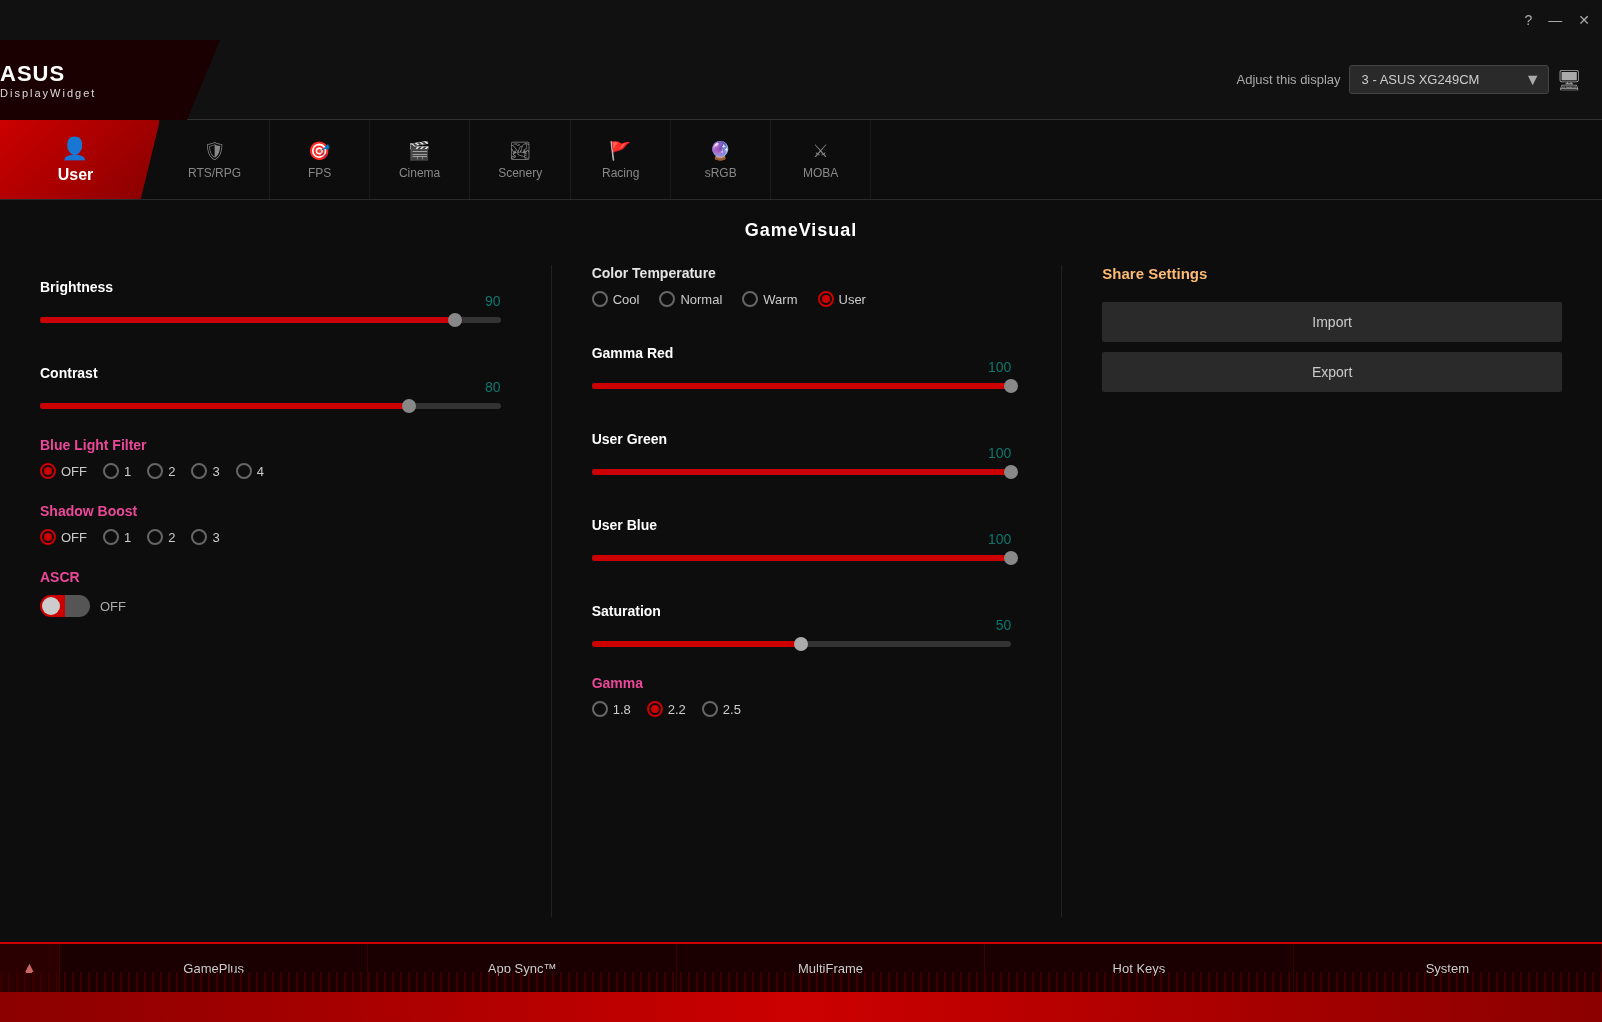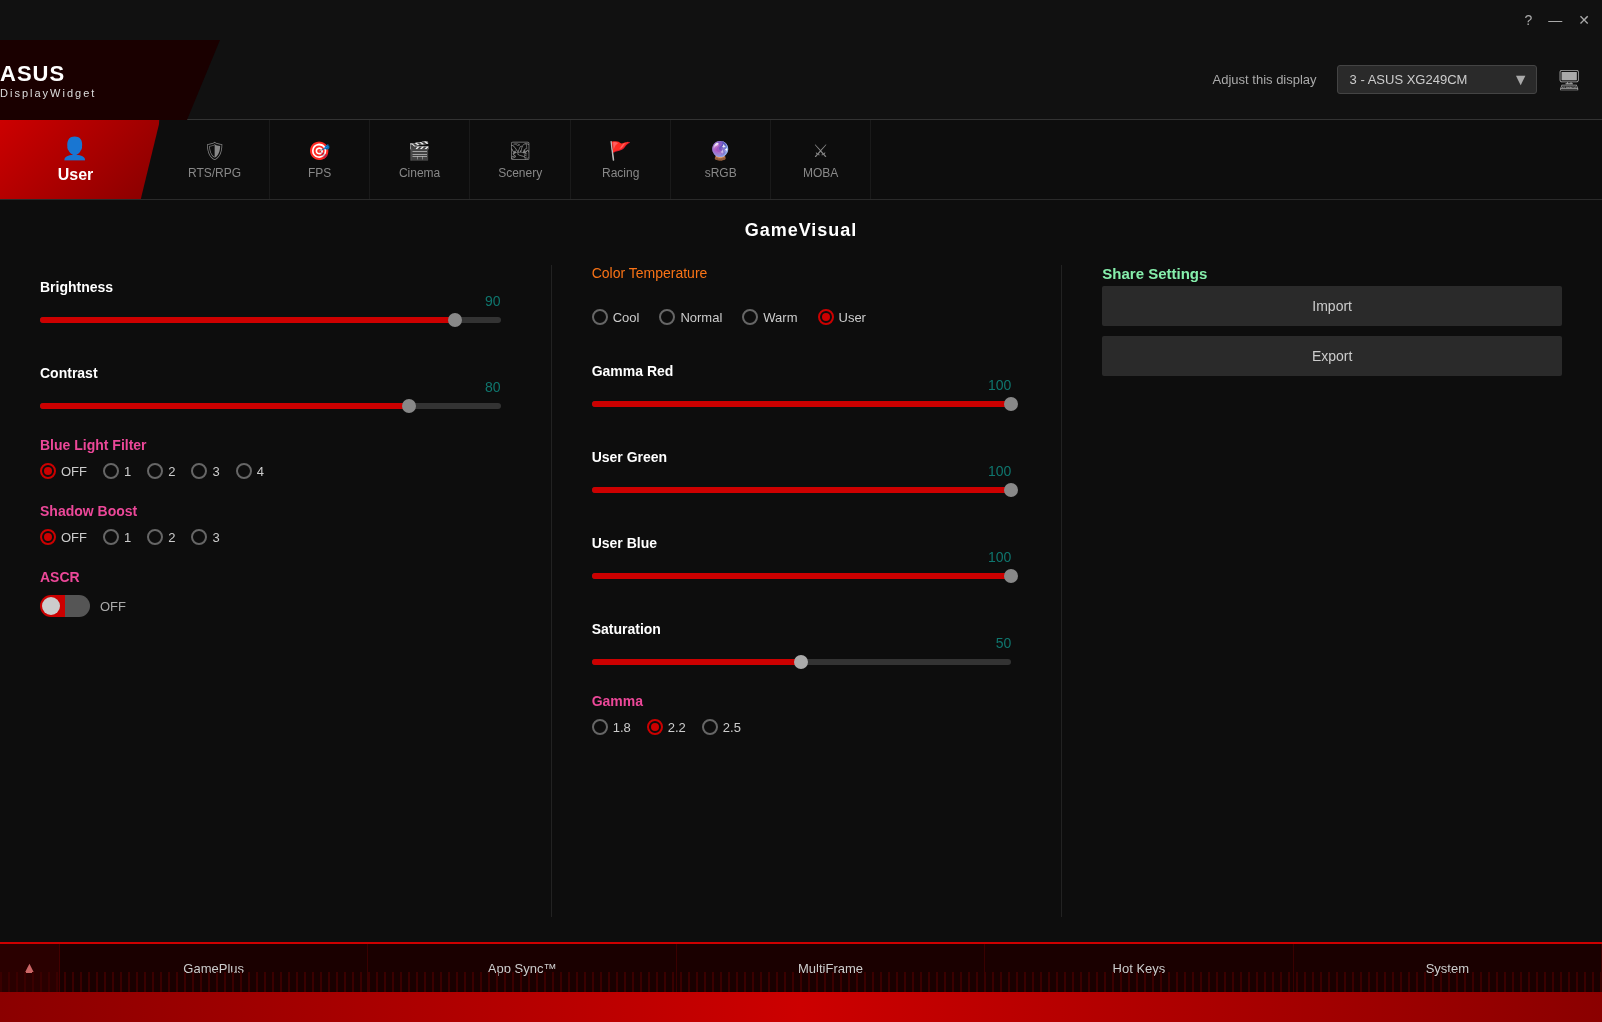--- a/index.html
+++ b/index.html
@@ -79,21 +79,21 @@
     
     .header-bar {
       position: absolute;
       top: 40px; left: 0; right: 0;
       height: 80px;
       background: #111;
       display: flex;
       align-items: center;
       justify-content: flex-end;
       padding-right: 20px;
-      gap: 20px;
+      gap: 8px;
       border-bottom: 1px solid #333;
     }
     .adjust-label {
       color: #aaa;
       font-size: 13px;
     }
     .display-select {
       background: #2a2a2a;
       border: 1px solid #444;
       color: #ccc;
@@ -309,41 +309,41 @@
     .middle-panel {
       border-left: 1px solid #222;
       padding-left: 40px;
       padding-right: 40px;
     }
 
     .color-temp-section {
       margin-bottom: 24px;
     }
     .color-temp-label {
-      color: #f97316;
+      color: #e5e5e5;
       font-size: 14px;
-      font-weight: 400;
-      margin-bottom: 28px;
+      font-weight: 700;
+      margin-bottom: 10px;
     }
     .color-temp-radios {
       display: flex;
       gap: 20px;
       align-items: center;
     }
 
     
     .right-panel {
       border-left: 1px solid #222;
       padding-left: 40px;
     }
     .share-title {
-      color: #86efac;
+      color: #fdba74;
       font-size: 15px;
       font-weight: 600;
-      margin-bottom: 4px;
+      margin-bottom: 20px;
     }
     .action-btn {
       width: 100%;
       padding: 12px;
       background: #2a2a2a;
       border: none;
       color: #ccc;
       font-size: 14px;
       cursor: pointer;
       margin-bottom: 10px;

